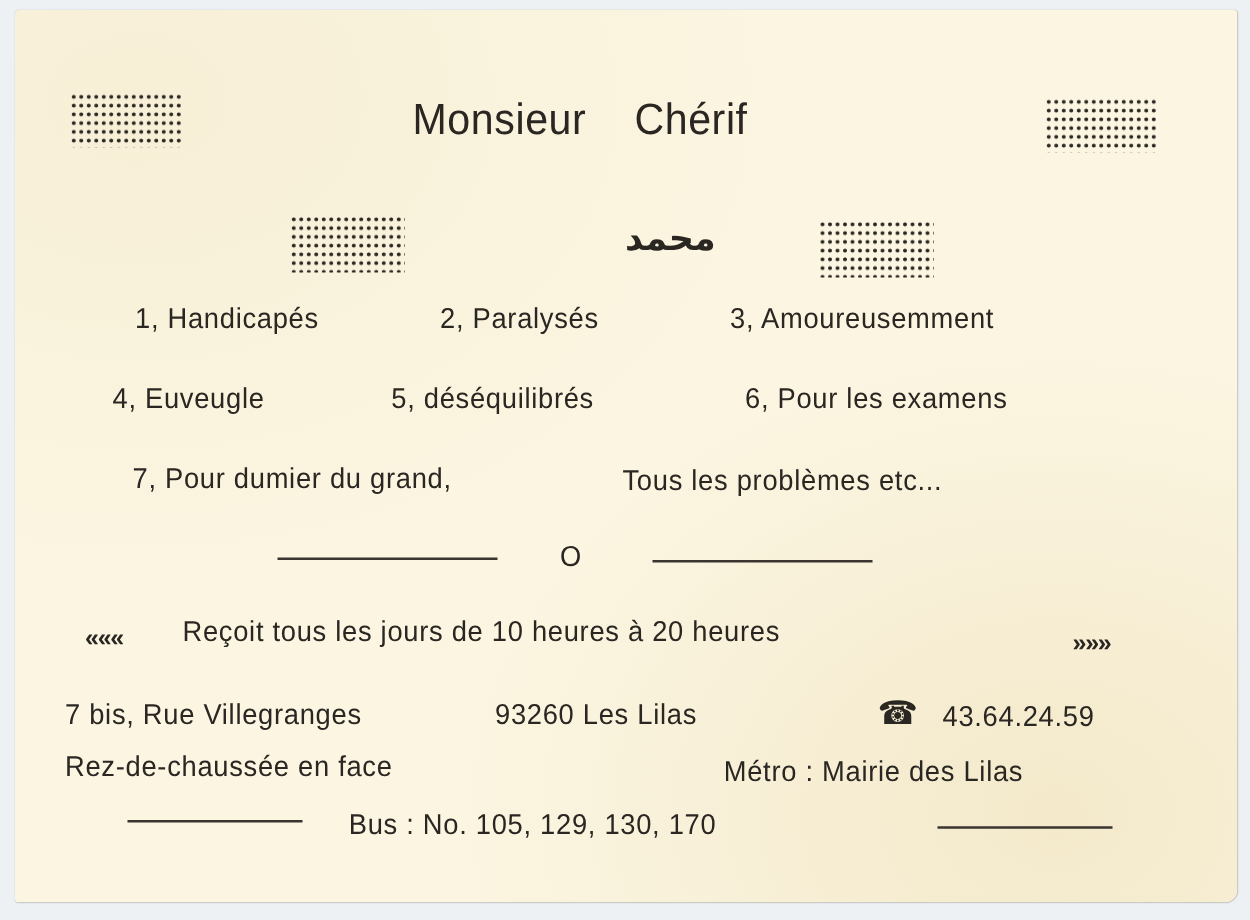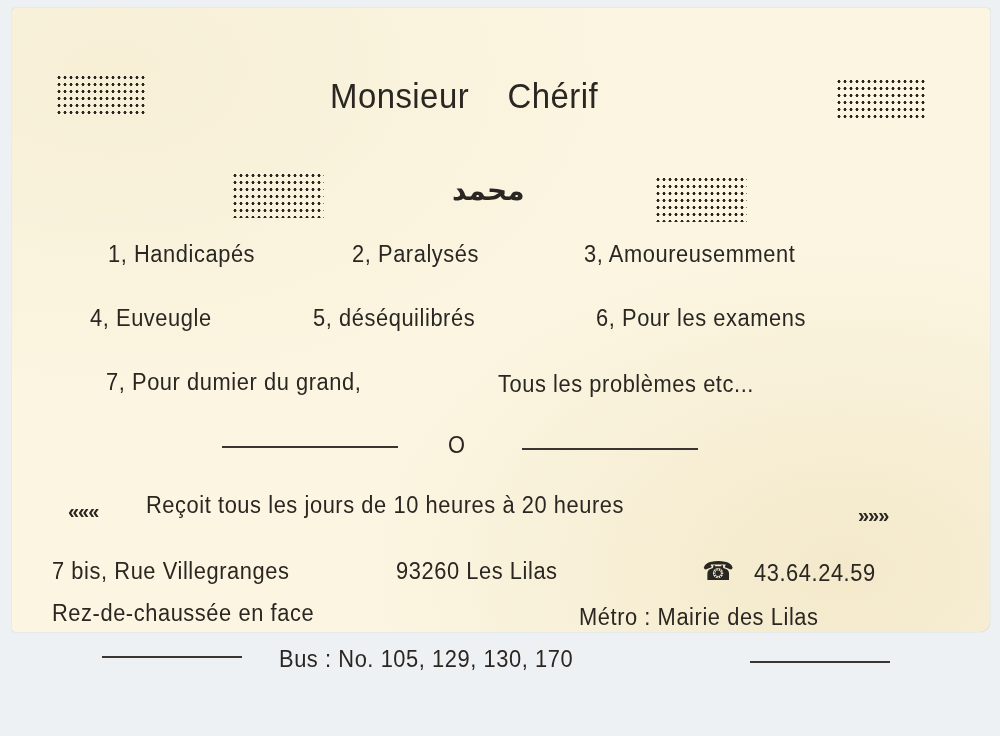--- a/index.html
+++ b/index.html
@@ -3,37 +3,37 @@
 <meta charset="utf-8">
 <style>
   html, body { margin:0; padding:0; }
   body {
     width:1000px; height:736px; position:relative; overflow:hidden;
     background:#eef1f3;
     font-family:"Liberation Sans", "DejaVu Sans", sans-serif;
     color:#2a2622;
   }
   .card {
-    position:absolute; left:12px; top:8px; width:978px; height:624px;
+    position:absolute; left:12px; top:8px; width:978px; height:714px;
     background:#fbf5e1;
     background-image:
       radial-gradient(ellipse at 85% 90%, rgba(230,210,160,0.35), rgba(0,0,0,0) 40%),
       radial-gradient(ellipse at 10% 10%, rgba(235,220,180,0.25), rgba(0,0,0,0) 40%);
     border-radius:3px 3px 10px 3px;
     box-shadow:0 0 1px rgba(0,0,0,0.25);
   }
   .abs { position:absolute; white-space:nowrap; }
   .title { font-size:35px; letter-spacing:0.5px; transform:scaleX(0.94); transform-origin:left; font-weight:500; }
   .line { font-size:23px; letter-spacing:0.6px; transform:scaleX(0.95); transform-origin:left; }
   .dots {
     position:absolute;
     background-image:radial-gradient(circle, #2a2622 1.25px, rgba(0,0,0,0) 1.8px);
     background-size:6px 7px;
   }
-  .arabic { font-family:"DejaVu Sans", sans-serif; font-size:28px; font-weight:bold; }
+  .arabic { font-family:"DejaVu Sans", sans-serif; font-size:28px; font-weight:bold;margin-left:48px; }
   .rule { position:absolute; height:2px; background:#3a3530; }
   .quote { font-size:20px; font-weight:bold; letter-spacing:-1px; }
 </style>
 </head>
 <body>
 
 <div class="card">
 
   <div class="dots" style="left:44px;top:66px;width:90px;height:44px;"></div>
   <div class="dots" style="left:824px;top:70px;width:90px;height:44px;"></div>

